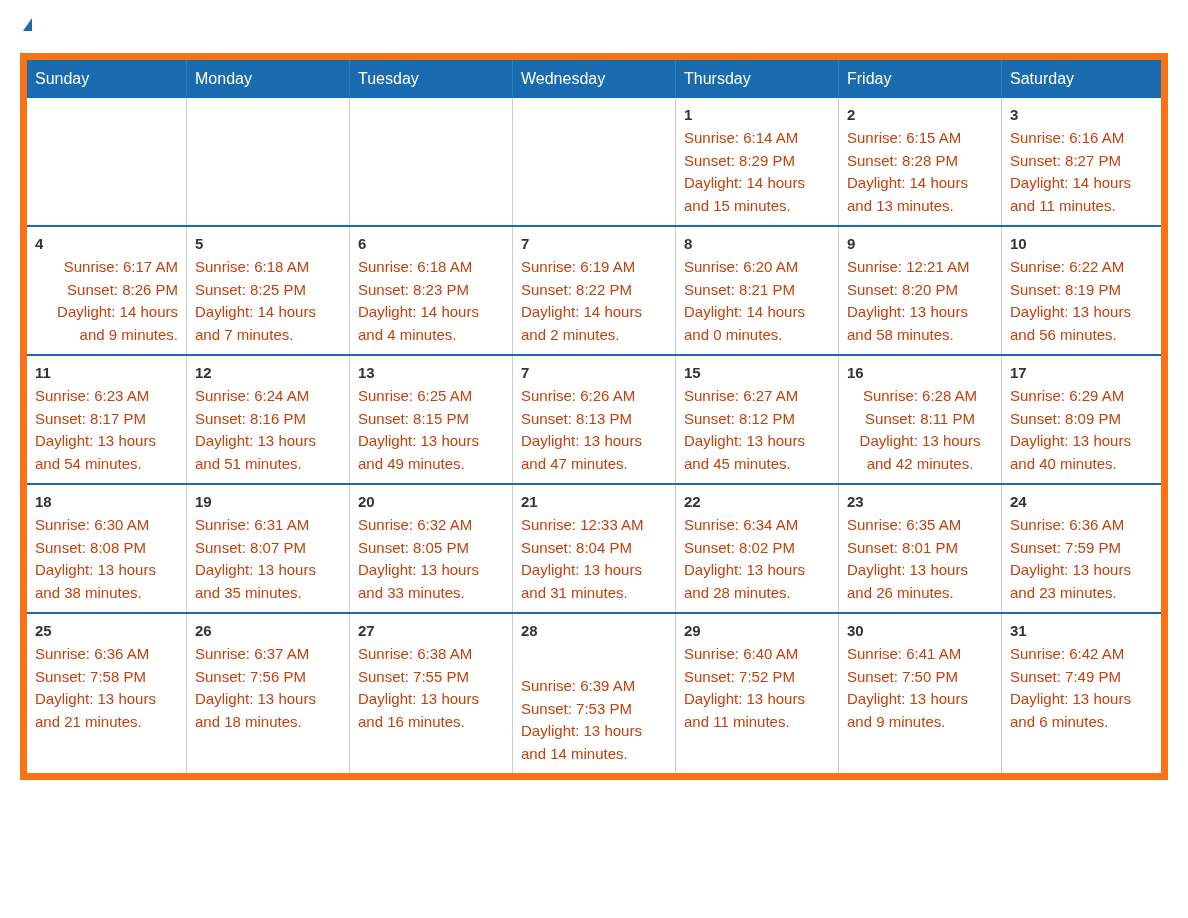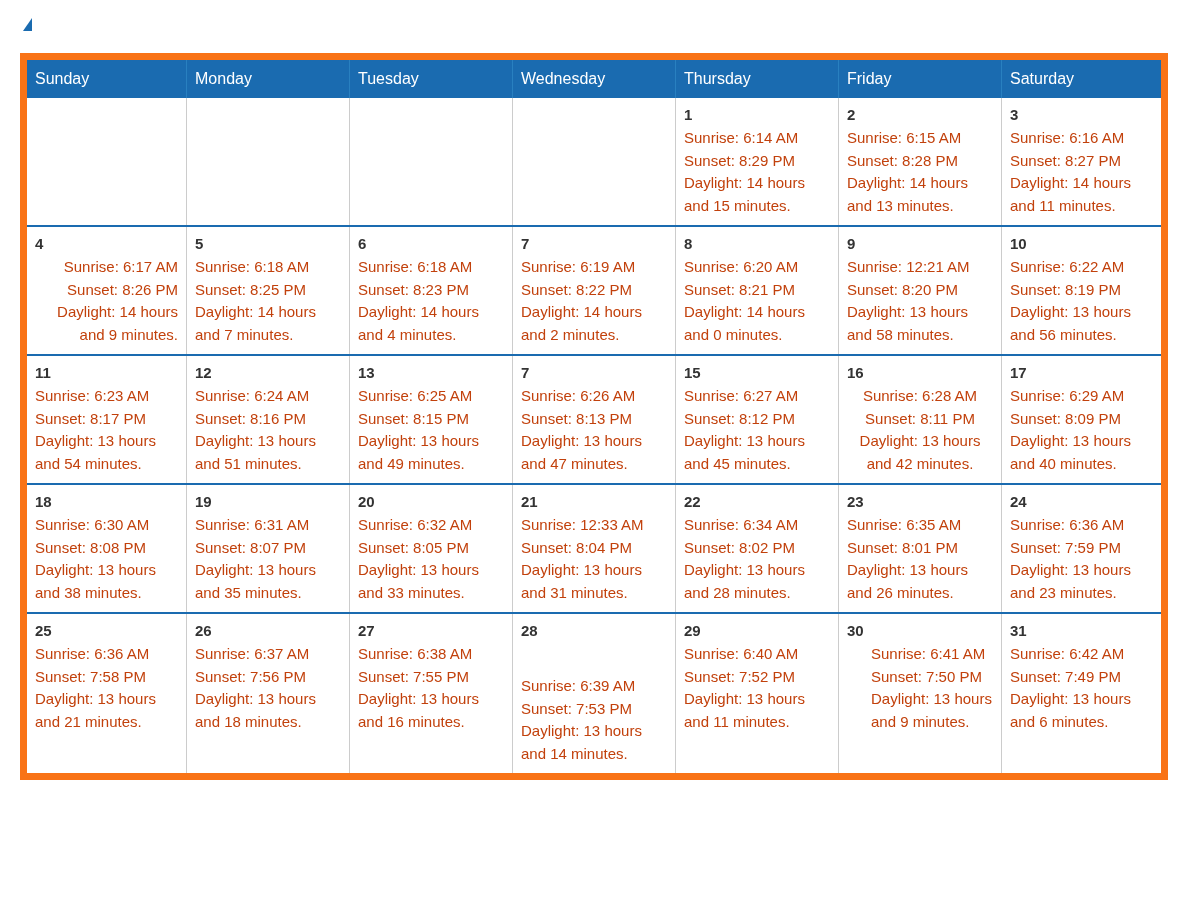--- a/index.html
+++ b/index.html
@@ -340,21 +340,21 @@
         </td>
         <td>
           <div class="day-number">29</div>
           <div class="day-info" style="white-space: pre-line;">Sunrise: 6:40 AM
 Sunset: 7:52 PM
 Daylight: 13 hours
 and 11 minutes.</div>
         </td>
         <td>
           <div class="day-number">30</div>
-          <div class="day-info" style="white-space: pre-line; margin-left: 24px;">Sunrise: 6:41 AM
+          <div class="day-info" style="white-space: pre-line;">Sunrise: 6:41 AM
 Sunset: 7:50 PM
 Daylight: 13 hours
 and 9 minutes.</div>
         </td>
         <td>
           <div class="day-number">31</div>
           <div class="day-info" style="white-space: pre-line;">Sunrise: 6:42 AM
 Sunset: 7:49 PM
 Daylight: 13 hours
 and 6 minutes.</div>

